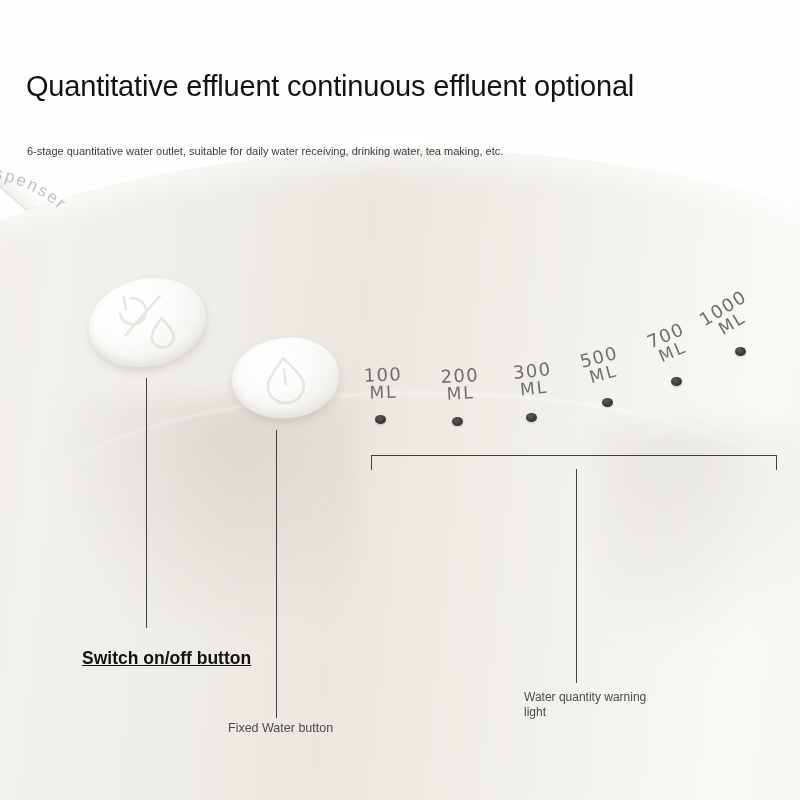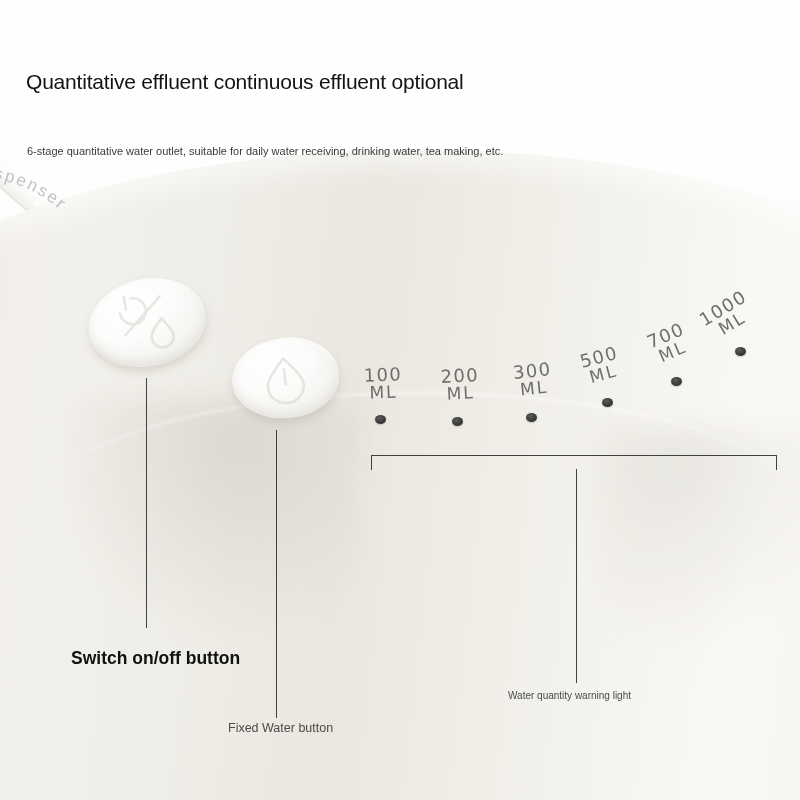--- a/index.html
+++ b/index.html
@@ -217,31 +217,32 @@
   .anno-small {
     position: absolute;
     color: #4a4a4a;
     font-size: 12.5px;
     white-space: nowrap;
     margin-left: 8px;
   }
   .anno-wrap {
     position: absolute;
     color: #4a4a4a;
-    font-size: 10px;
+    font-size: 12px;
     line-height: 1.28;
     width: 140px;
+    margin-left: 16px;
   }
 
   
   .headline {
     position: absolute;
     left: 26px;
     top: 70px;
-    font-size: 21px;
+    font-size: 29px;
     color: #131313;
     letter-spacing: -0.2px;
     white-space: nowrap;
   }
   .subhead {
     position: absolute;
     left: 27px;
     top: 144px;
     font-size: 11px;
     color: #3b3b3b;
@@ -339,21 +340,21 @@
   </div>
 
   <div class="leader" style="left:146px; top:378px; height:250px;"></div>
 
   <div class="leader" style="left:276px; top:430px; height:288px;"></div>
 
   <div class="bracket" style="left:371px; top:455px; width:404px; height:14px;"></div>
 
   <div class="leader" style="left:576px; top:469px; height:214px;"></div>
 
-  <div class="anno-strong" style="left:71px; top:648px;">Switch on/off button</div>
+  <div class="anno-strong" style="left:82px; top:648px;text-decoration:underline;">Switch on/off button</div>
 
   <div class="anno-small" style="left:220px; top:721px;">Fixed Water button</div>
 
   <div class="anno-wrap" style="left:508px; top:690px;">Water quantity warning light</div>
 
   <div class="headline">Quantitative effluent continuous effluent optional</div>
   <div class="subhead">6-stage quantitative water outlet, suitable for daily water receiving, drinking water, tea making, etc.</div>
 
 </div>
 

